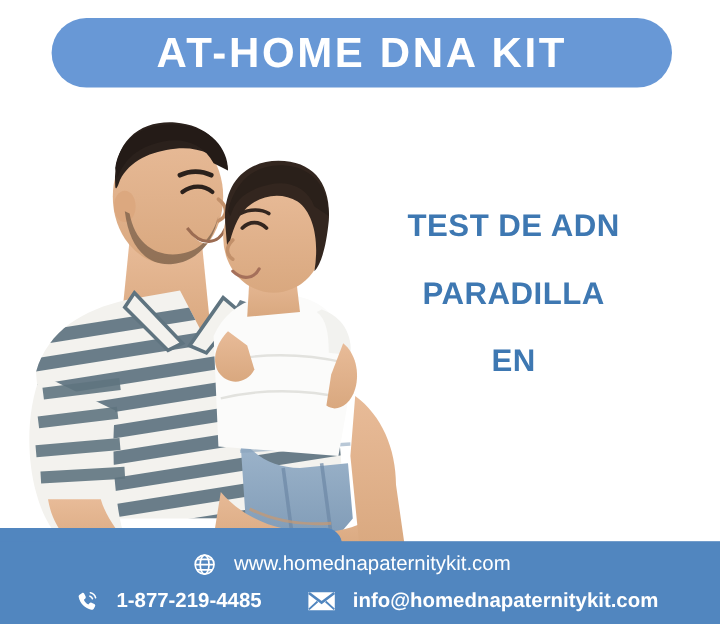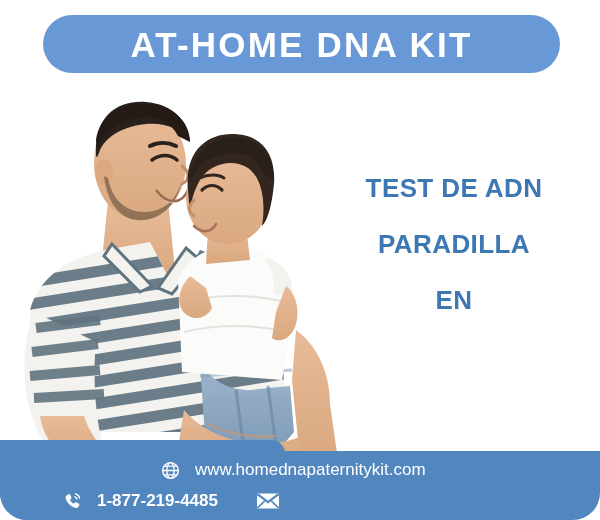--- a/index.html
+++ b/index.html
@@ -9,21 +9,20 @@
   }
   body {
     font-family: "Liberation Sans", sans-serif;
   }
   #card {
     position: relative;
     width: 600px;
     height: 520px;
     background: #ffffff;
     overflow: hidden;
-    border-radius: 27px;
   }
 
   
   #header-banner {
     position: absolute;
     left: 43px;
     top: 15px;
     width: 517px;
     height: 58px;
     background: #6898d6;
@@ -48,21 +47,21 @@
     left: 0px;
     top: 80px;
     width: 340px;
     height: 380px;
   }
   #photo svg { display: block; }
 
   
   #headline {
     position: absolute;
-    left: 364px;
+    left: 338px;
     top: 160px;
     width: 180px;
     text-align: center;
     color: #3e78b2;
     font-weight: bold;
     font-family: "Liberation Sans", sans-serif;
   }
   .headline-line {
     font-size: 26px;
     line-height: 56px;
@@ -282,17 +281,18 @@
       <span class="footer-text">1-877-219-4485</span>
 
       <span id="email-item">
         <span class="footer-icon">
           <svg width="24" height="18" viewBox="0 0 24 18">
             <path d="M1 1.5 H23 V16.5 H1 Z" fill="#ffffff"></path>
             <path d="M1.4 2.2 L12 10.2 L22.6 2.2" fill="none" stroke="#5186bf" stroke-width="2.2"></path>
             <path d="M1.4 15.8 L8.6 9.2 M22.6 15.8 L15.4 9.2" fill="none" stroke="#5186bf" stroke-width="1.6"></path>
           </svg>
         </span>
+        <span class="footer-text">info@homednapaternitykit.com</span>
       </span>
     </div>
 
   </div>
 </div>
 
 </body></html>

